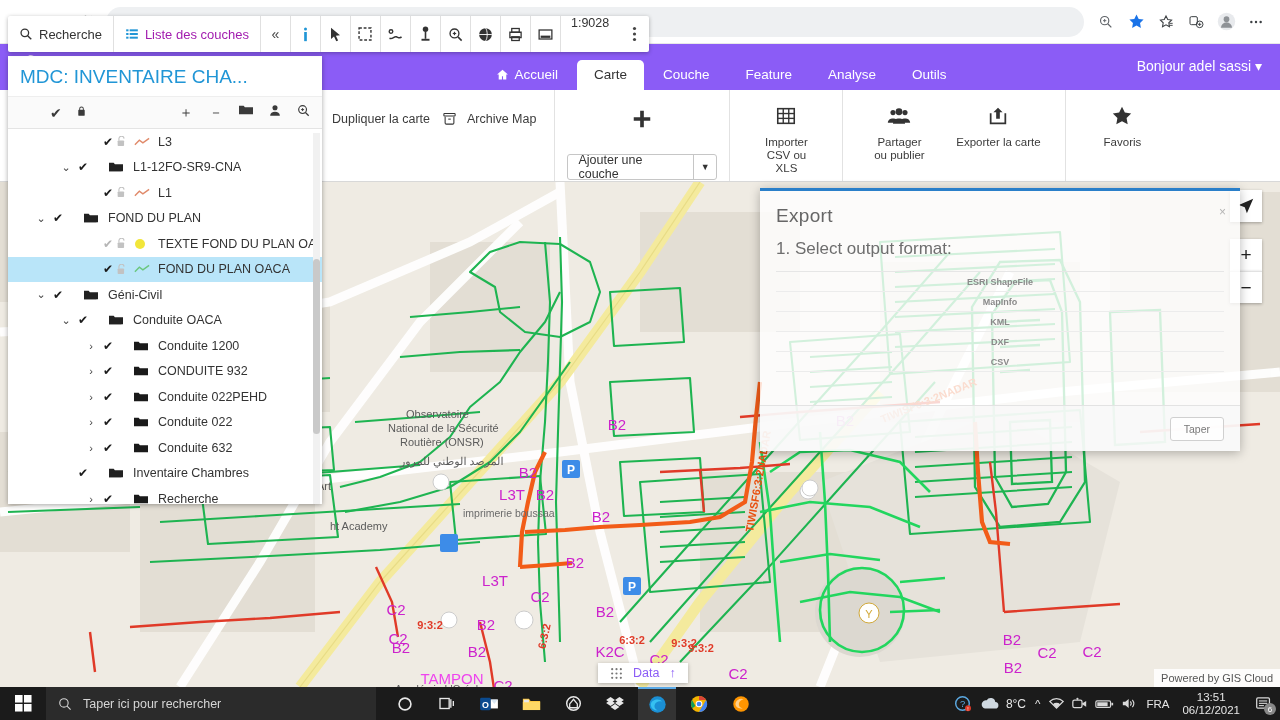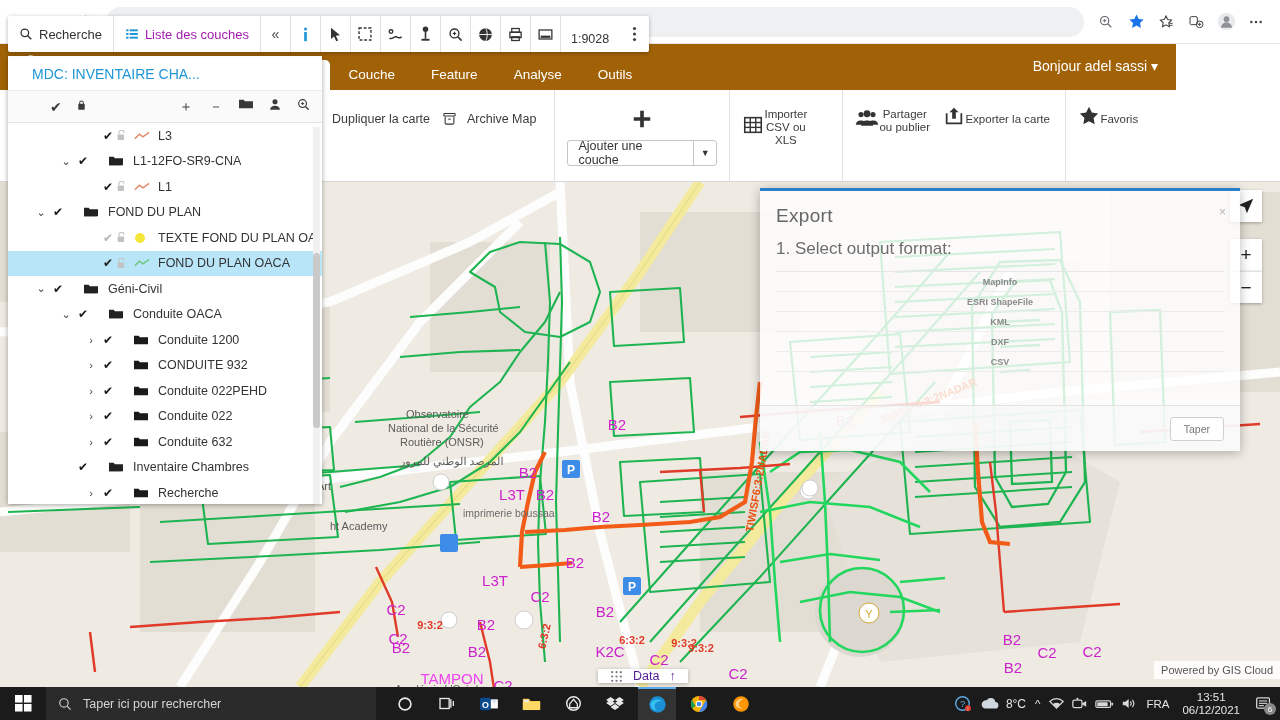--- a/index.html
+++ b/index.html
@@ -39,22 +39,22 @@
   }
   .urlbar .urltext b { color:#202124; font-weight:600; }
   .br-icons { display:flex; align-items:center; gap:2px; }
   .br-icon {
     width:28px; height:28px; display:flex; align-items:center; justify-content:center;
     color:#3c4043; font-size:14px;
   }
 
   
   .app-header {
-    height:46px; width:1176px; background:#a16207;
-    display:flex; align-items:flex-end; position:relative;
+    height:46px; width:1280px; background:#8b5cf6;
+    display:flex; align-items:flex-end; position:relative;justify-content:center;
   }
   .logo {
     position:absolute; left:10px; top:5px;
     width:55px; height:38px;
     color:#fff;
   }
   .nav-tabs { display:flex; margin-left:165px; align-items:flex-end; height:100%; }
   .nav-tab {
     padding:7px 17px 8px 17px; color:#fff; font-size:13.5px;
     display:flex; align-items:center; gap:5px;
@@ -69,35 +69,35 @@
   
   .ribbon {
     height:92px; width:1280px; background:#fff;
     display:flex; align-items:stretch;
     border-bottom:1px solid #d8d8d8;
     position:relative;
   }
   .rgroup { display:flex; align-items:flex-start; padding:8px 12px 0 12px; }
   .rgroup + .rgroup { border-left:1px solid #e2e2e2; }
   .ritem {
-    width:88px; display:flex; flex-direction:row; align-items:center;
+    width:88px; display:flex; flex-direction:column; align-items:center;
     text-align:center; color:#3b3b3b; padding-top:4px;
   }
   .ritem .ic { font-size:22px; line-height:26px; height:28px; display:flex; align-items:center; justify-content:center; }
   .ritem .lb { font-size:11.5px; line-height:13px; margin-top:6px; }
   .rstack { display:flex; flex-direction:row; justify-content:center; padding-top:8px; }
   .rrow {
     display:flex; align-items:center; gap:9px; padding:5px 6px;
     font-size:12.5px; color:#3b3b3b;
   }
   .rrow .ic { font-size:14px; width:16px; display:flex; justify-content:center; }
   .addlayer-wrap { display:flex; flex-direction:column; align-items:center; padding-top:6px; width:150px; }
   .addlayer-plus { font-size:22px; height:30px; display:flex; align-items:center; }
   .addlayer-btn {
-    margin-top:6px; display:flex; align-items:stretch;
+    margin-top:20px; display:flex; align-items:stretch;
     border:1px solid #c6c6c6; border-radius:3px; background:#fff; height:26px;
   }
   .addlayer-btn .txt { padding:0 10px; display:flex; align-items:center; font-size:12.5px; color:#333; }
   .addlayer-btn .caret {
     border-left:1px solid #c6c6c6; width:24px;
     display:flex; align-items:center; justify-content:center; font-size:9px; color:#333;
   }
 
   
   .map-area {
@@ -114,31 +114,31 @@
     z-index:40;
   }
   .mt-btn {
     display:flex; align-items:center; justify-content:center; gap:6px;
     padding:0 11px; font-size:13px; color:#333;
     border-right:1px solid #e0e0e0; white-space:nowrap;
   }
   .mt-btn:last-child { border-right:none; }
   .mt-btn.blue { color:#a21caf; }
   .mt-ico { width:30px; padding:0; font-size:14px; color:#444; }
-  .mt-scale { padding:16px 10px; font-size:12.5px; color:#333; }
+  .mt-scale { padding:0 10px; font-size:12.5px; color:#333; }
   .mt-coord { color:#2196d6; font-size:12.5px; padding:0 10px; }
 
   
   .layer-panel {
     position:absolute; left:8px; top:56px; width:314px; height:448px;
     background:#fff; box-shadow:0 1px 5px rgba(0,0,0,.35);
     z-index:35; display:flex; flex-direction:column;
   }
   .lp-title {
-    padding:10px 12px 8px 24px; color:#2196d6; font-size:14px;
+    padding:10px 12px 8px 12px; color:#2196d6; font-size:19px;
     border-bottom:1px solid #eee;
   }
   .lp-tools {
     display:flex; align-items:center; height:32px; padding:0 12px;
     border-bottom:1px solid #e4e4e4; background:#fafafa;
   }
   .lp-tools .left { display:flex; gap:14px; margin-left:30px; }
   .lp-tools .right { display:flex; gap:16px; margin-left:auto; }
   .lp-tools span { font-size:14px; color:#3a3a3a; }
   .lp-tree { flex:1 1 auto; overflow:hidden; position:relative; }
@@ -192,27 +192,27 @@
   .map-ctrls { position:absolute; right:18px; top:190px; width:32px; z-index:45; }
   .mc-btn {
     width:32px; height:32px; background:#fff; display:flex;
     align-items:center; justify-content:center; font-size:19px; color:#222;
     box-shadow:0 1px 3px rgba(0,0,0,.3); margin-bottom:0;
   }
   .mc-gap { height:17px; }
   .mc-btn.minus { border-top:1px solid #e2e2e2; }
 
   .data-btn {
-    position:absolute; left:598px; bottom:4px; height:14px;
+    position:absolute; left:598px; bottom:4px; height:20px;
     background:#fff; display:flex; align-items:center; gap:10px;
-    padding:0 12px; box-shadow:0 1px 4px rgba(0,0,0,.28); font-size:12.5px; color:#4c1d95;
+    padding:0 12px; box-shadow:0 1px 4px rgba(0,0,0,.28); font-size:12.5px; color:#8b5cf6;
     z-index:45;
   }
   .powered {
-    position:absolute; right:0; bottom:8px; background:rgba(255,255,255,.85);
+    position:absolute; right:0; bottom:0; background:rgba(255,255,255,.85);
     font-size:11px; color:#555; padding:3px 7px; z-index:45;
   }
 
   
   .taskbar {
     position:absolute; left:0; bottom:0; width:1280px; height:33px;
     background:#1b1b1b; display:flex; align-items:center; z-index:90;
   }
   .tb-start { width:46px; display:flex; align-items:center; justify-content:center; color:#fff; }
   .tb-search {
@@ -1032,22 +1032,22 @@
     <div class="tree-scroll"></div>
     <div class="tree-thumb"></div>
   </div>
 </div>
 
 <div class="export-dlg">
   <h2>Export</h2>
   <div class="dlg-x">×</div>
   <div class="dlg-step">1. Select output format:</div>
   <div class="fmt-list" id="format-list">
+      <div class="fmt-item">ESRI ShapeFile</div>
       <div class="fmt-item">MapInfo</div>
-      <div class="fmt-item">ESRI ShapeFile</div>
       <div class="fmt-item">KML</div>
       <div class="fmt-item">DXF</div>
       <div class="fmt-item">CSV</div>
     </div>
   <div class="dlg-footer">
     <button class="dlg-close-btn">Taper</button>
   </div>
 </div>
 
 <div class="map-ctrls">

